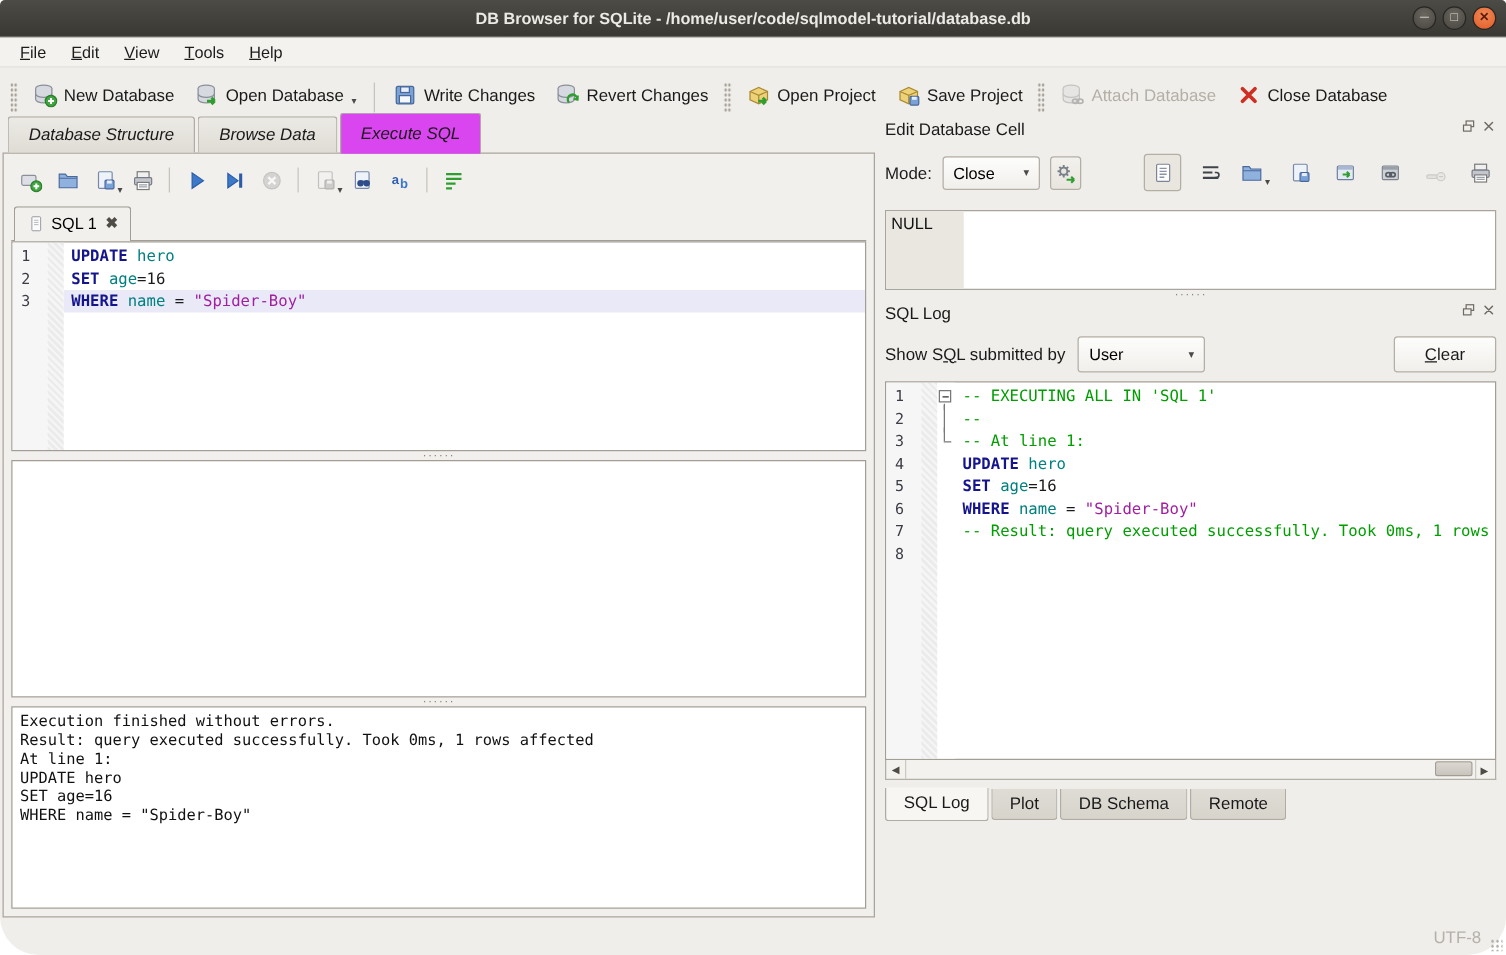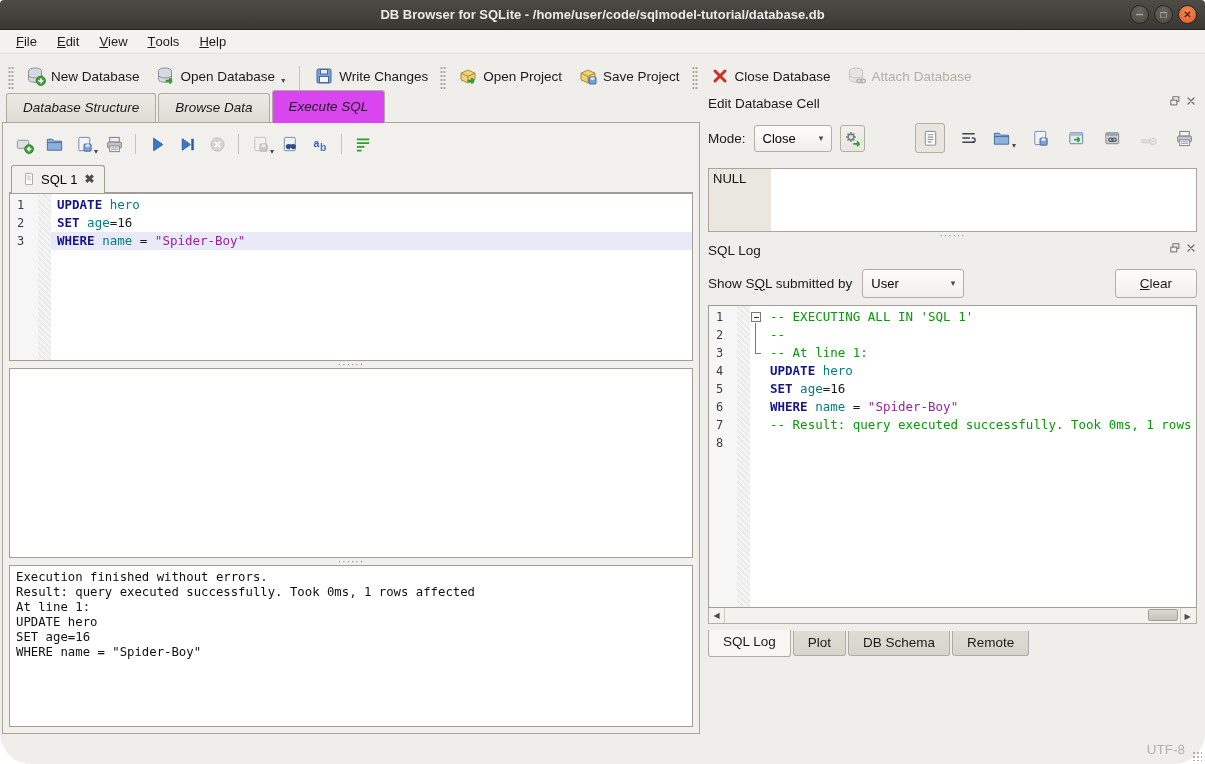--- a/index.html
+++ b/index.html
@@ -46,21 +46,21 @@
 
   
   .sqltoolbar { height:34px; flex:none; display:flex; align-items:center; gap:4px; padding:2px 2px 6px; }
   .sbtn { width:26px; height:24px; display:flex; align-items:center; justify-content:center; border-radius:3px; position:relative; }
   .sbtn .icon { width:19px; height:19px; }
   .sbtn .caret { position:absolute; right:-1px; bottom:-1px; }
   .s-sep { width:1px; height:20px; background:#c9c4bb; margin:0 4px; }
 
   
   .sqltabbar { height:30px; flex:none; display:flex; align-items:flex-end; padding-left:2px; border-bottom:1px solid #a39e95; }
-  .sqltab { display:flex; align-items:center; gap:5px; padding:5px 10px 6px; border:1px solid #a39e95; border-bottom:none;
+  .sqltab { display:flex; gap:5px; padding:5px 10px 6px; border:1px solid #a39e95; border-bottom:none;
             border-radius:3px 3px 0 0; background:#f2f0ec; margin-bottom:-1px; font-size:13px; }
   .sqltab .icon { width:14px; height:16px; }
   .tabclose { font-size:12px; color:#4f4b45; font-weight:bold; margin-left:2px; }
 
   
   .codebox { background:#fff; border:1px solid #a39e95; display:flex; font-family:"DejaVu Sans Mono",monospace; font-size:12.5px; overflow:hidden; }
   .gutter { width:28px; flex:none; background:#f6f6f6; color:#3c3c46; padding-top:2px; }
   .lnum { height:18px; line-height:18px; padding-left:7px; font-size:12px; }
   .fstrip { width:13px; flex:none; background:repeating-linear-gradient(45deg,#ebebeb 0 2px,#f5f5f5 2px 4px); }
   .foldcol { width:14px; flex:none; background:#fff; padding-top:2px; }
@@ -180,54 +180,64 @@
       </div>
       <span class="tb-sep"></span>
       <div class="tool-btn">
         <span class="icon"><svg width="100%" height="100%" viewBox="0 0 20 20" xmlns="http://www.w3.org/2000/svg">
             <rect x="3" y="3" width="14" height="14" rx="1.5" fill="#7ba2d6" stroke="#48689c"></rect>
             <rect x="6.5" y="3.5" width="7" height="4.5" fill="#e8eefc" stroke="#48689c"></rect>
             <rect x="5.5" y="10.5" width="9" height="6" fill="#f6f8ff" stroke="#48689c"></rect>
           </svg></span>
         <span>Write Changes</span>
       </div>
+      <div class="tool-btn">
+        <span class="icon"><svg width="100%" height="100%" viewBox="0 0 20 20" xmlns="http://www.w3.org/2000/svg">
+            <ellipse cx="9" cy="4.8" rx="6.5" ry="2.8" fill="#d6dae0" stroke="#8a8f99"></ellipse>
+            <path d="M2.5 4.8v8.6c0 1.6 2.9 2.9 6.5 2.9s6.5-1.3 6.5-2.9V4.8" fill="#d6dae0" stroke="#8a8f99"></path>
+            <path d="M2.5 9c0 1.6 2.9 2.9 6.5 2.9S15.5 10.6 15.5 9" fill="none" stroke="#8a8f99"></path>
+            <path d="M11.2 16a3.8 3.8 0 1 1 6.6-2.5" fill="none" stroke="#2f9e2f" stroke-width="1.8"></path>
+            <path d="M18.2 10.4l-.3 3.3-3.1-.7" fill="none" stroke="#2f9e2f" stroke-width="1.8"></path>
+          </svg></span>
+        <span>Revert Changes</span>
+      </div>
       <span class="tb-handle"></span>
       <div class="tool-btn">
         <span class="icon"><svg width="100%" height="100%" viewBox="0 0 20 20" xmlns="http://www.w3.org/2000/svg">
             <path d="M3 7.2L10 4l7 3.2v6.6L10 17l-7-3.2z" fill="#eed27a" stroke="#ab8a32"></path>
             <path d="M3 7.2l7 3.1 7-3.1M10 10.3V17" fill="none" stroke="#ab8a32"></path>
             <path d="M9.6 14.8h6.2m0 0l-2.6-2.6m2.6 2.6l-2.6 2.6" stroke="#2f9e2f" stroke-width="2.2" fill="none"></path>
           </svg></span>
         <span>Open Project</span>
       </div>
       <div class="tool-btn">
         <span class="icon"><svg width="100%" height="100%" viewBox="0 0 20 20" xmlns="http://www.w3.org/2000/svg">
             <path d="M3 7.2L10 4l7 3.2v6.6L10 17l-7-3.2z" fill="#eed27a" stroke="#ab8a32"></path>
             <path d="M3 7.2l7 3.1 7-3.1M10 10.3V17" fill="none" stroke="#ab8a32"></path>
             <rect x="11" y="11" width="7" height="7" rx="1" fill="#7ba2d6" stroke="#48689c"></rect>
             <rect x="12.6" y="11.4" width="3.8" height="2.4" fill="#e8eefc"></rect>
           </svg></span>
         <span>Save Project</span>
       </div>
       <span class="tb-handle"></span>
-      <div class="tool-btn">
-        <span class="icon"><svg width="100%" height="100%" viewBox="0 0 20 20" xmlns="http://www.w3.org/2000/svg">
-            <path d="M5 5l10 10M15 5L5 15" stroke="#cf2f23" stroke-width="3" stroke-linecap="round"></path>
-          </svg></span>
-        <span>Close Database</span>
-      </div>
       <div class="tool-btn disabled">
         <span class="icon"><svg width="100%" height="100%" viewBox="0 0 20 20" xmlns="http://www.w3.org/2000/svg">
             <ellipse cx="9" cy="4.8" rx="6.5" ry="2.8" fill="#d6dae0" stroke="#8a8f99"></ellipse>
             <path d="M2.5 4.8v8.6c0 1.6 2.9 2.9 6.5 2.9s6.5-1.3 6.5-2.9V4.8" fill="#d6dae0" stroke="#8a8f99"></path>
             <path d="M2.5 9c0 1.6 2.9 2.9 6.5 2.9S15.5 10.6 15.5 9" fill="none" stroke="#8a8f99"></path>
             <ellipse cx="12.4" cy="15" rx="2.4" ry="1.7" fill="none" stroke="#6e6e6e" stroke-width="1.4"></ellipse>
             <ellipse cx="16" cy="15" rx="2.4" ry="1.7" fill="none" stroke="#6e6e6e" stroke-width="1.4"></ellipse>
           </svg></span>
         <span>Attach Database</span>
+      </div>
+      <div class="tool-btn">
+        <span class="icon"><svg width="100%" height="100%" viewBox="0 0 20 20" xmlns="http://www.w3.org/2000/svg">
+            <path d="M5 5l10 10M15 5L5 15" stroke="#cf2f23" stroke-width="3" stroke-linecap="round"></path>
+          </svg></span>
+        <span>Close Database</span>
       </div>
     </div>
 
   <div class="content">
 
     <div class="left">
       <div class="maintabs" id="maintabs">
           <div class="tab">Database Structure</div>
           <div class="tab">Browse Data</div>
           <div class="tab active">Execute SQL</div>

